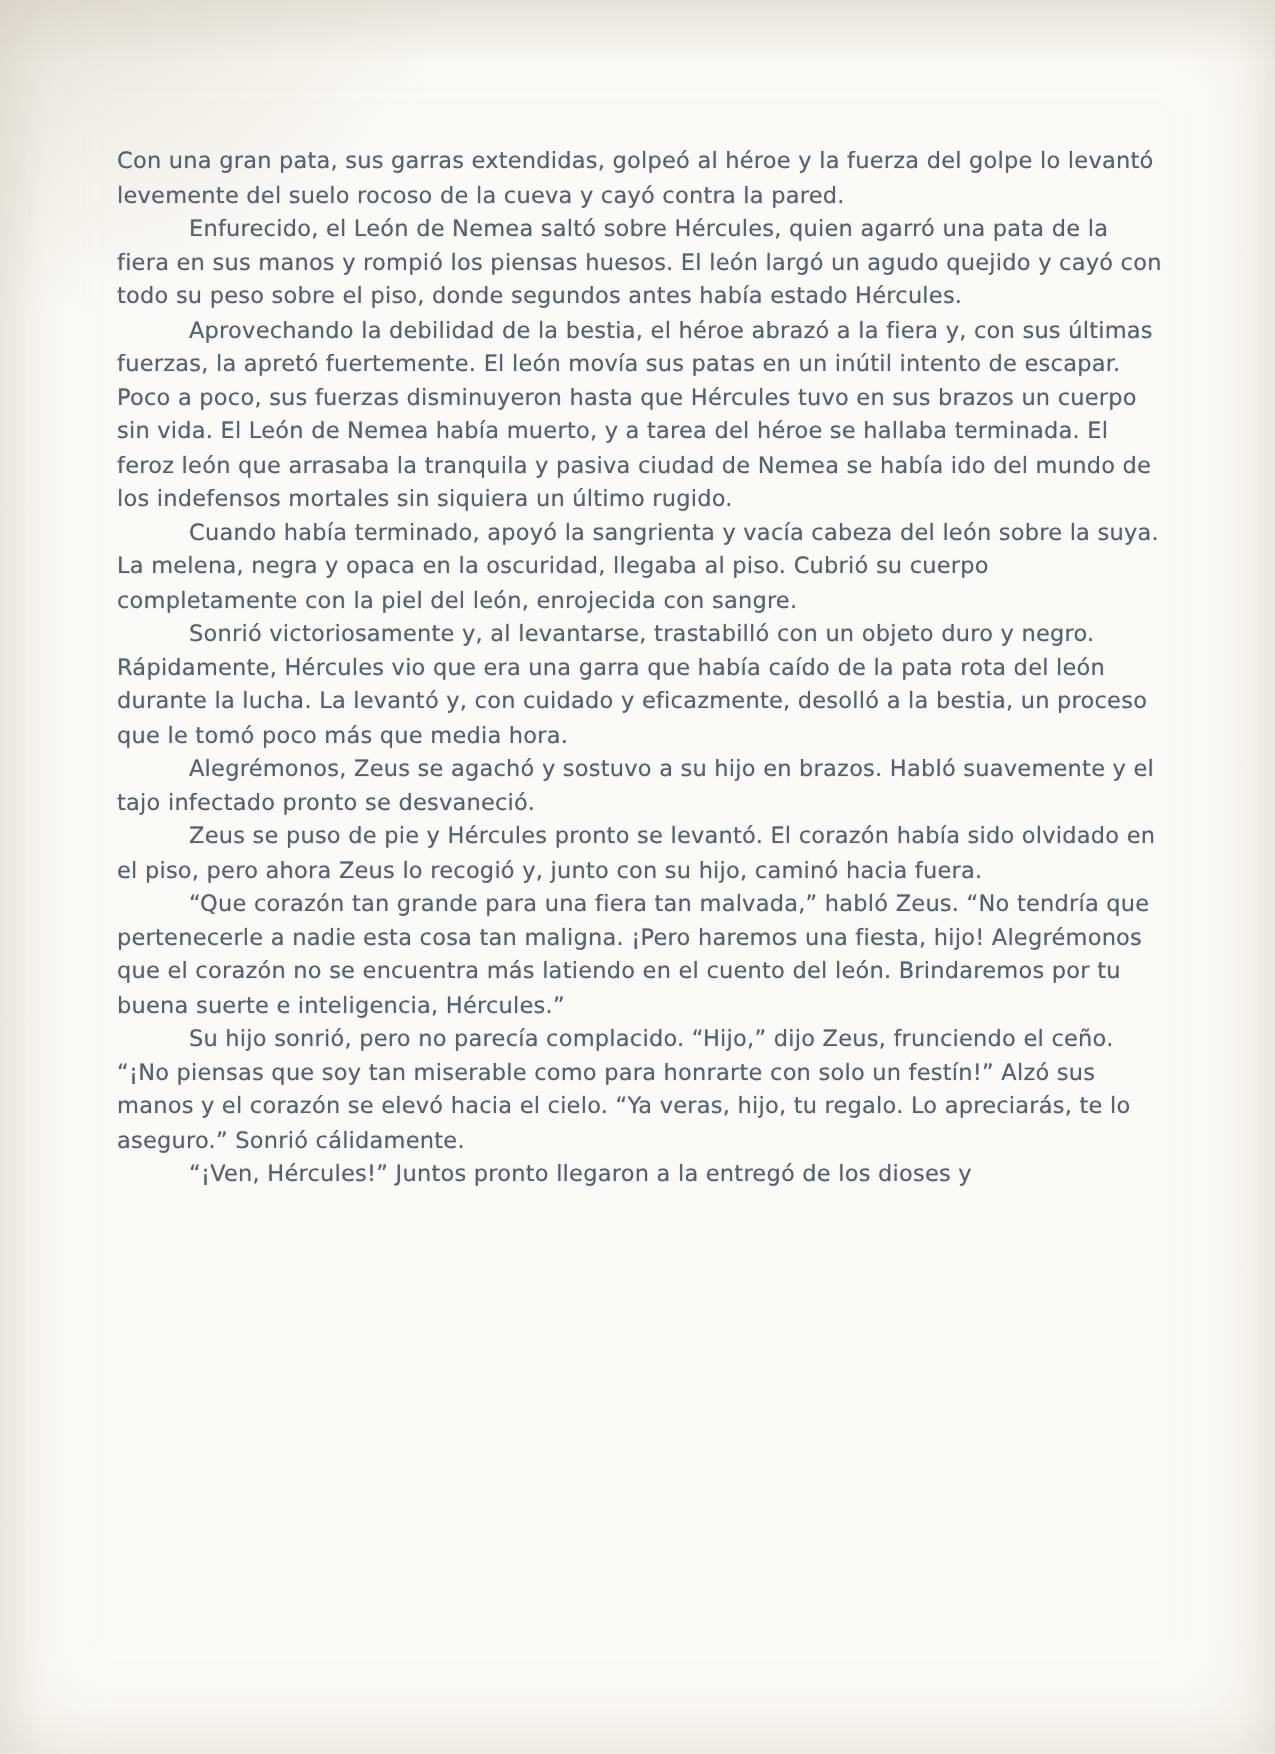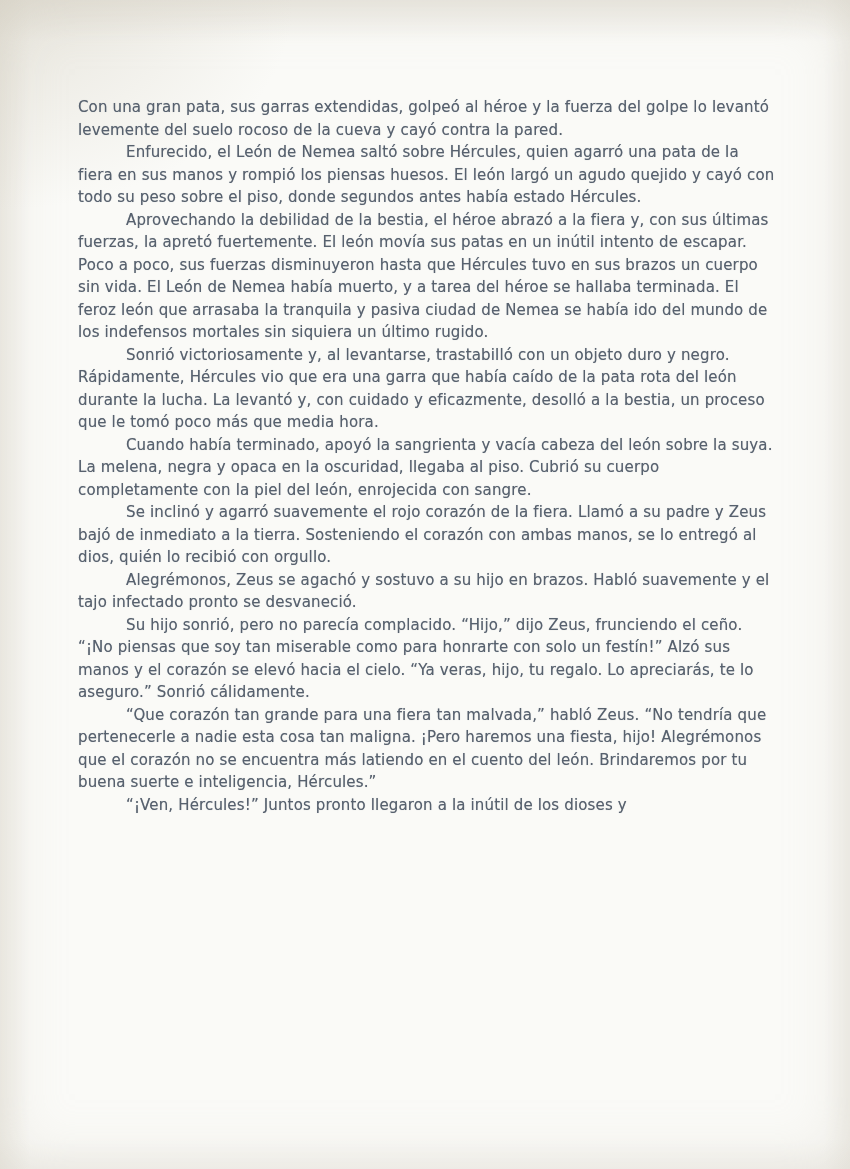--- a/index.html
+++ b/index.html
@@ -47,21 +47,21 @@
   }
 </style>
 </head>
 <body>
 
 <div class="scan-page">
   <div class="text-block">
       <p class="no-indent">Con una gran pata, sus garras extendidas, golpeó al héroe y la fuerza del golpe lo levantó levemente del suelo rocoso de la cueva y cayó contra la pared.</p>
       <p class="">Enfurecido, el León de Nemea saltó sobre Hércules, quien agarró una pata de la fiera en sus manos y rompió los piensas huesos. El león largó un agudo quejido y cayó con todo su peso sobre el piso, donde segundos antes había estado Hércules.</p>
       <p class="">Aprovechando la debilidad de la bestia, el héroe abrazó a la fiera y, con sus últimas fuerzas, la apretó fuertemente. El león movía sus patas en un inútil intento de escapar. Poco a poco, sus fuerzas disminuyeron hasta que Hércules tuvo en sus brazos un cuerpo sin vida. El León de Nemea había muerto, y a tarea del héroe se hallaba terminada. El feroz león que arrasaba la tranquila y pasiva ciudad de Nemea se había ido del mundo de los indefensos mortales sin siquiera un último rugido.</p>
+      <p class="">Cuando había terminado, apoyó la sangrienta y vacía cabeza del león sobre la suya. La melena, negra y opaca en la oscuridad, llegaba al piso. Cubrió su cuerpo completamente con la piel del león, enrojecida con sangre.</p>
       <p class="">Sonrió victoriosamente y, al levantarse, trastabilló con un objeto duro y negro. Rápidamente, Hércules vio que era una garra que había caído de la pata rota del león durante la lucha. La levantó y, con cuidado y eficazmente, desolló a la bestia, un proceso que le tomó poco más que media hora.</p>
-      <p class="">Cuando había terminado, apoyó la sangrienta y vacía cabeza del león sobre la suya. La melena, negra y opaca en la oscuridad, llegaba al piso. Cubrió su cuerpo completamente con la piel del león, enrojecida con sangre.</p>
-      <p class="">Se inclinó y agarró suavemente el rojo corazón de la fiera. Llamó a su padre y Zeus bajó de inmediato a la tierra. Sosteniendo el corazón con ambas manos, se lo entregó al dios, quién lo recibió con orgullo.</p>
       <p class="">Alegrémonos, Zeus se agachó y sostuvo a su hijo en brazos. Habló suavemente y el tajo infectado pronto se desvaneció.</p>
+      <p class="">Zeus se puso de pie y Hércules pronto se levantó. El corazón había sido olvidado en el piso, pero ahora Zeus lo recogió y, junto con su hijo, caminó hacia fuera.</p>
+      <p class="">“Que corazón tan grande para una fiera tan malvada,” habló Zeus. “No tendría que pertenecerle a nadie esta cosa tan maligna. ¡Pero haremos una fiesta, hijo! Alegrémonos que el corazón no se encuentra más latiendo en el cuento del león. Brindaremos por tu buena suerte e inteligencia, Hércules.”</p>
       <p class="">Su hijo sonrió, pero no parecía complacido. “Hijo,” dijo Zeus, frunciendo el ceño. “¡No piensas que soy tan miserable como para honrarte con solo un festín!” Alzó sus manos y el corazón se elevó hacia el cielo. “Ya veras, hijo, tu regalo. Lo apreciarás, te lo aseguro.” Sonrió cálidamente.</p>
-      <p class="">“Que corazón tan grande para una fiera tan malvada,” habló Zeus. “No tendría que pertenecerle a nadie esta cosa tan maligna. ¡Pero haremos una fiesta, hijo! Alegrémonos que el corazón no se encuentra más latiendo en el cuento del león. Brindaremos por tu buena suerte e inteligencia, Hércules.”</p>
-      <p class="">“¡Ven, Hércules!” Juntos pronto llegaron a la inútil de los dioses y</p>
+      <p class="">“¡Ven, Hércules!” Juntos pronto llegaron a la entregó de los dioses y</p>
     </div>
 </div>
 
 </body></html>

